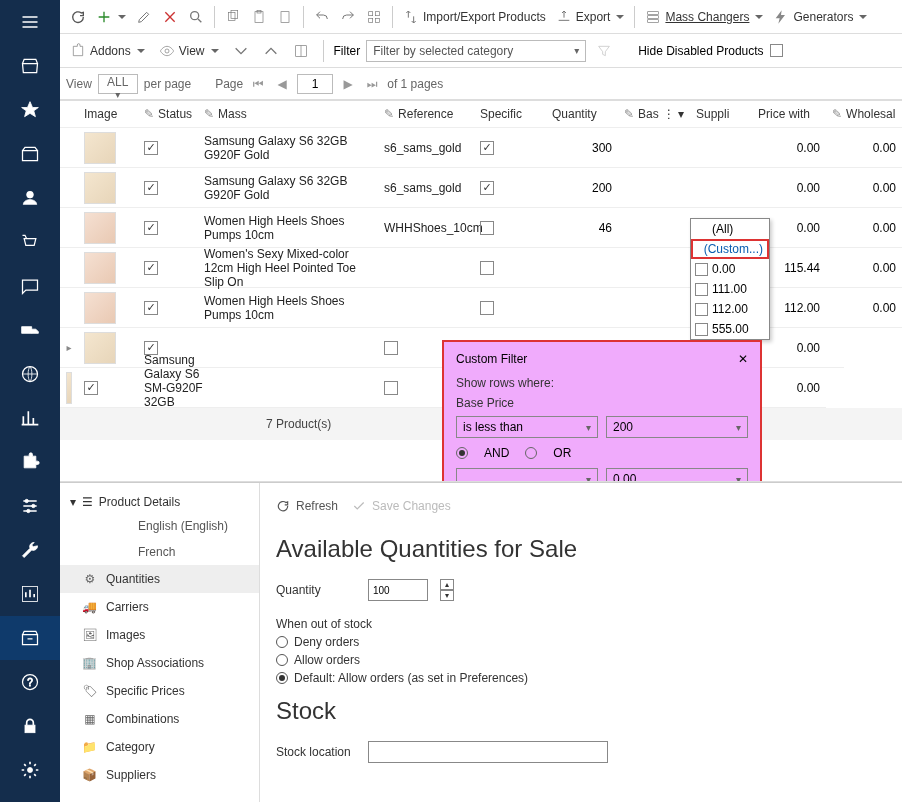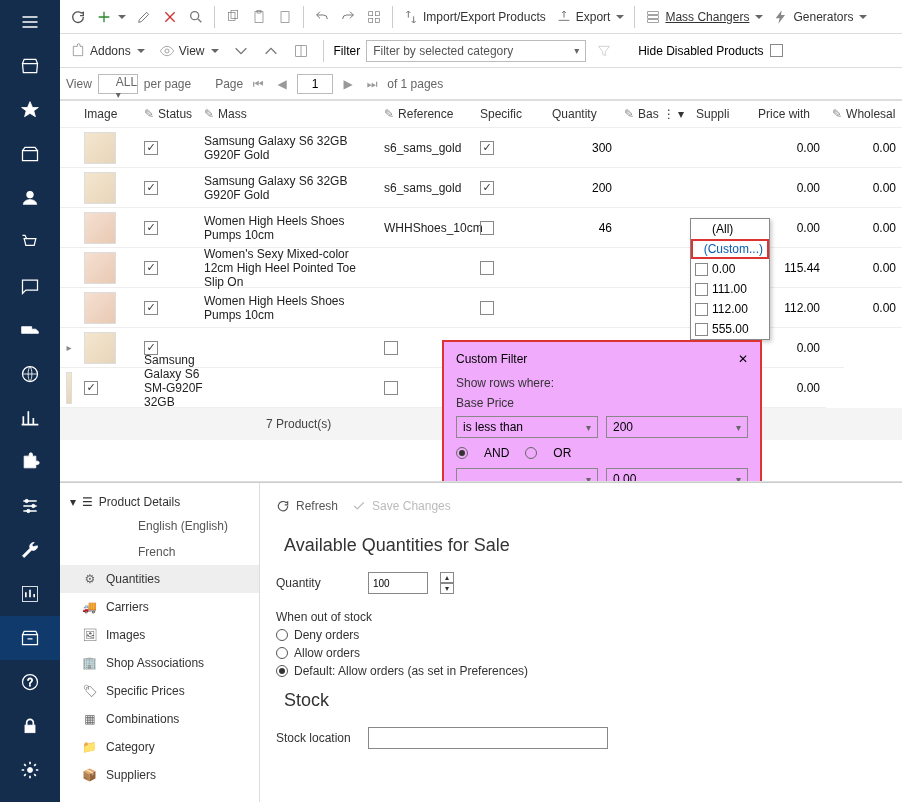--- a/index.html
+++ b/index.html
@@ -20,21 +20,21 @@
 .tbtn { height: 24px; display: inline-flex; align-items: center; padding: 0 4px; border: none; background: none; color: #333; cursor: pointer; gap: 4px; font-size: 12px; }
 .tbtn svg { width: 16px; height: 16px; }
 .sep { width: 1px; background: #ccc; height: 22px; margin: 0 4px; }
 .dropdown-caret { border-left: 4px solid transparent; border-right: 4px solid transparent; border-top: 4px solid #666; display: inline-block; margin-left: 2px; }
 
 .filter-row { display: flex; align-items: center; padding: 4px 6px; border-bottom: 1px solid #ddd; gap: 6px; height: 34px; }
 .filter-field { border: 1px solid #bbb; height: 22px; width: 220px; padding: 0 6px; font-size: 12px; color: #555; display: flex; align-items: center; justify-content: space-between; }
 .chk { width: 13px; height: 13px; border: 1px solid #888; background: #fff; display: inline-block; }
 
 .pager-row { display: flex; align-items: center; padding: 4px 6px; border-bottom: 1px solid #ddd; gap: 6px; height: 32px; color: #666; }
-.pager-row .sel { border: 1px solid #bbb; height: 20px; width: 40px; padding: 0 17px; font-size: 12px; display: flex; align-items: flex-start; justify-content: space-between; flex-direction: column; }
+.pager-row .sel { border: 1px solid #bbb; height: 20px; width: 40px; padding: 0 8px; font-size: 12px; display: flex; align-items: center; justify-content: space-between; flex-direction: column; }
 .page-input { width: 36px; height: 20px; border: 1px solid #bbb; text-align: center; }
 .pager-btn { width: 18px; height: 18px; display: inline-flex; align-items: center; justify-content: center; color: #999; cursor: pointer;}
 
 
 .grid-wrap { flex: 1; overflow: hidden; position: relative; border-bottom: 1px solid #ddd; }
 .grid { display: grid; grid-template-columns: 18px 60px 60px 180px 96px 72px 72px 72px 62px 74px 76px; }
 .gh, .gc { border-bottom: 1px solid #eee; padding: 4px 6px; display: flex; align-items: center; font-size: 12px; }
 .gh { color: #333; height: 28px; white-space: nowrap; gap: 4px; border-top: 1px solid #ddd; }
 .gc { height: 40px; }
 .gc.name, .gc.ref { color: #222; }
@@ -69,21 +69,21 @@
 .detail-nav { width: 200px; border-right: 1px solid #ddd; padding: 8px 0; overflow:auto;}
 .dn-head { display:flex; align-items:center; gap:6px; padding: 4px 10px; font-size:12px; color:#333;}
 .dn-item { display:flex; align-items:center; gap:8px; padding: 6px 10px 6px 22px; font-size:12px; color:#333; cursor:pointer;}
 .dn-item.sub { padding-left: 78px; color:#555;}
 .dn-item.active { background:#eee; }
 .dn-icon { width:16px; height:16px; color:#666; display:inline-flex; align-items:center; justify-content:center;}
 
 .detail-body { flex:1; padding: 12px 16px; overflow:auto; color:#333;}
 .db-toolbar { display:flex; gap:14px; align-items:center; margin-bottom: 18px; padding: 4px 0;}
 .db-toolbar .tb { display:inline-flex; align-items:center; gap:6px; color:#555; font-size:12px; cursor:pointer;}
-.db-h { font-size: 18px; font-weight: 400; margin: 6px 0 16px 8px; }
+.db-h { font-size: 24px; font-weight: 400; margin: 6px 0 16px 0; }
 .field-row { display:flex; align-items:center; gap: 12px; margin: 8px 0 16px 0;}
 .field-row label { width: 80px; font-size:12px;}
 .num-input { width: 60px; height: 22px; border:1px solid #888; padding: 0 4px; font-size:10px;}
 .stepper { width: 14px; display:flex; flex-direction:column;}
 .stepper span{ border:1px solid #888; height:11px; font-size:8px; text-align:center; line-height:9px; cursor:pointer;}
 .radio-col { display:flex; flex-direction:column; gap:4px; margin: 4px 0 12px 0;}
 .radio-row { display:flex; align-items:center; gap:6px; font-size:12px;}
 .radio { width:12px; height:12px; border-radius:50%; border:1px solid #555; display:inline-flex; align-items:center; justify-content:center;}
 .radio.on::after{content:""; width:6px; height:6px; border-radius:50%; background:#333;}
 .txt-input { width: 240px; height: 22px; border:1px solid #888; }

